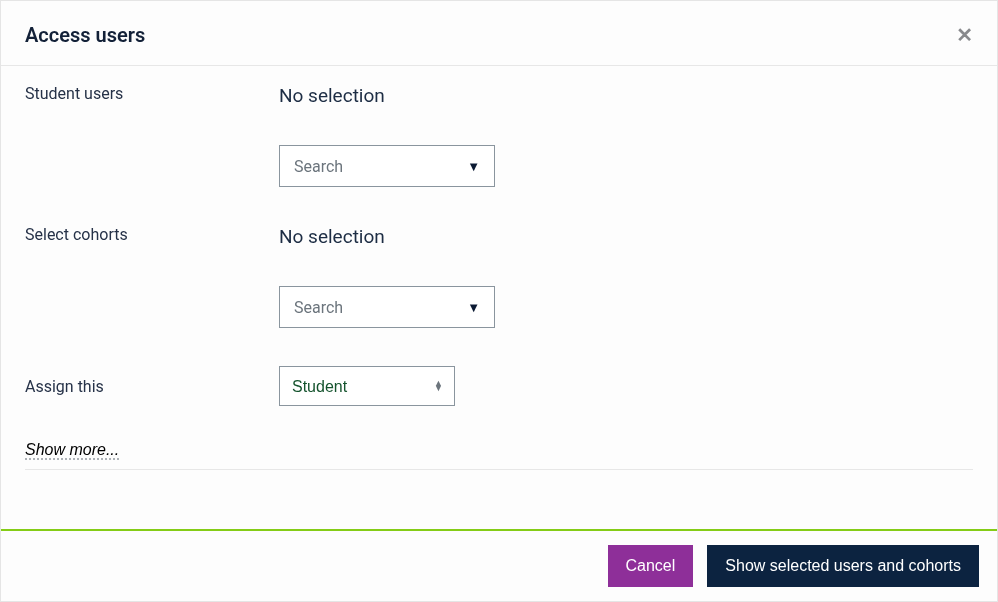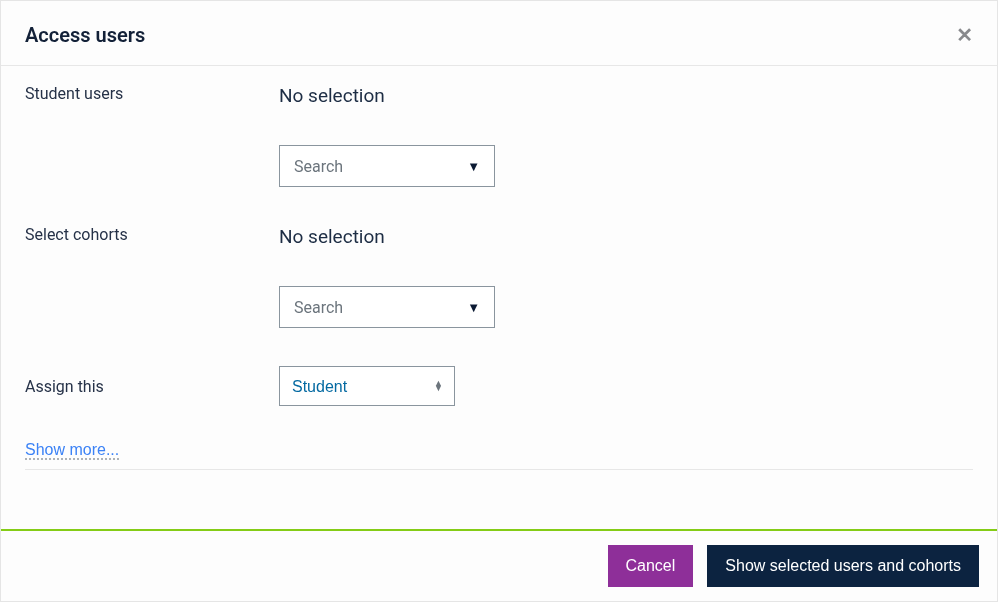--- a/index.html
+++ b/index.html
@@ -96,21 +96,21 @@
     display: inline-block;
     width: 176px;
   }
   .native-select {
     width: 100%;
     height: 40px;
     border: 1px solid #8a959e;
     background: #fff;
     padding: 0 30px 0 12px;
     font-size: 16px;
-    color: #0369a1;
+    color: #14532d;
     -webkit-appearance: none;
     -moz-appearance: none;
     appearance: none;
     cursor: pointer;
   }
   .dual-caret {
     position: absolute;
     right: 12px;
     top: 50%;
     transform: translateY(-50%);
@@ -121,26 +121,27 @@
     font-size: 9px;
     color: #6c757d;
   }
   .show-more-wrap {
     margin-top: 34px;
     padding-bottom: 10px;
     border-bottom: 1px solid #e7e7e7;
   }
   .show-more {
     font-size: 16px;
-    color: #3b82f6;
+    color: #000000;
     text-decoration: underline dotted #9aa0a6;
     text-underline-offset: 4px;
     cursor: pointer;
     background: none;
     border: none;
+    font-style: italic;
   }
   .modal-footer {
     border-top: 2px solid #84cc16;
     padding: 14px 18px;
     display: flex;
     justify-content: flex-end;
     gap: 14px;
   }
   .btn {
     height: 42px;

